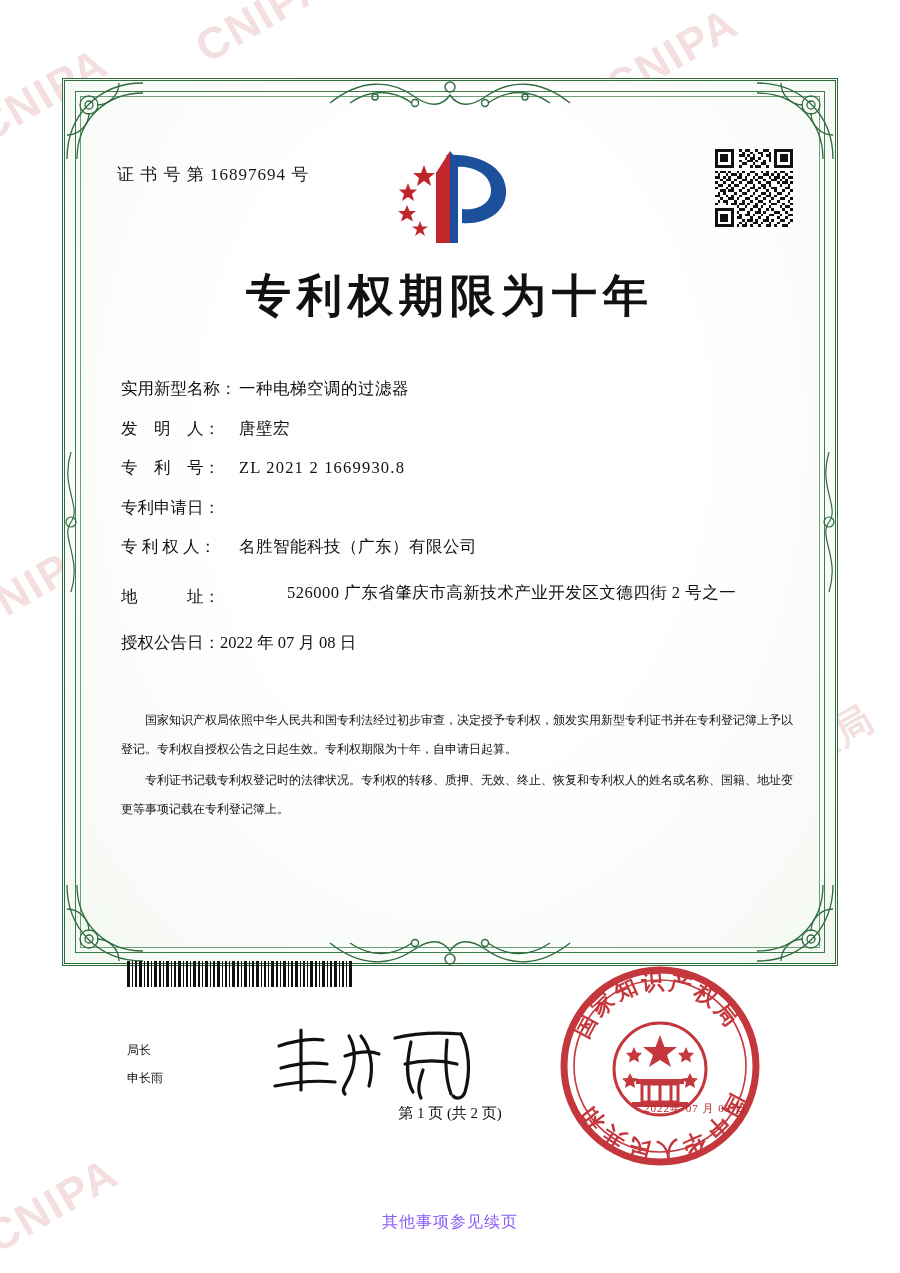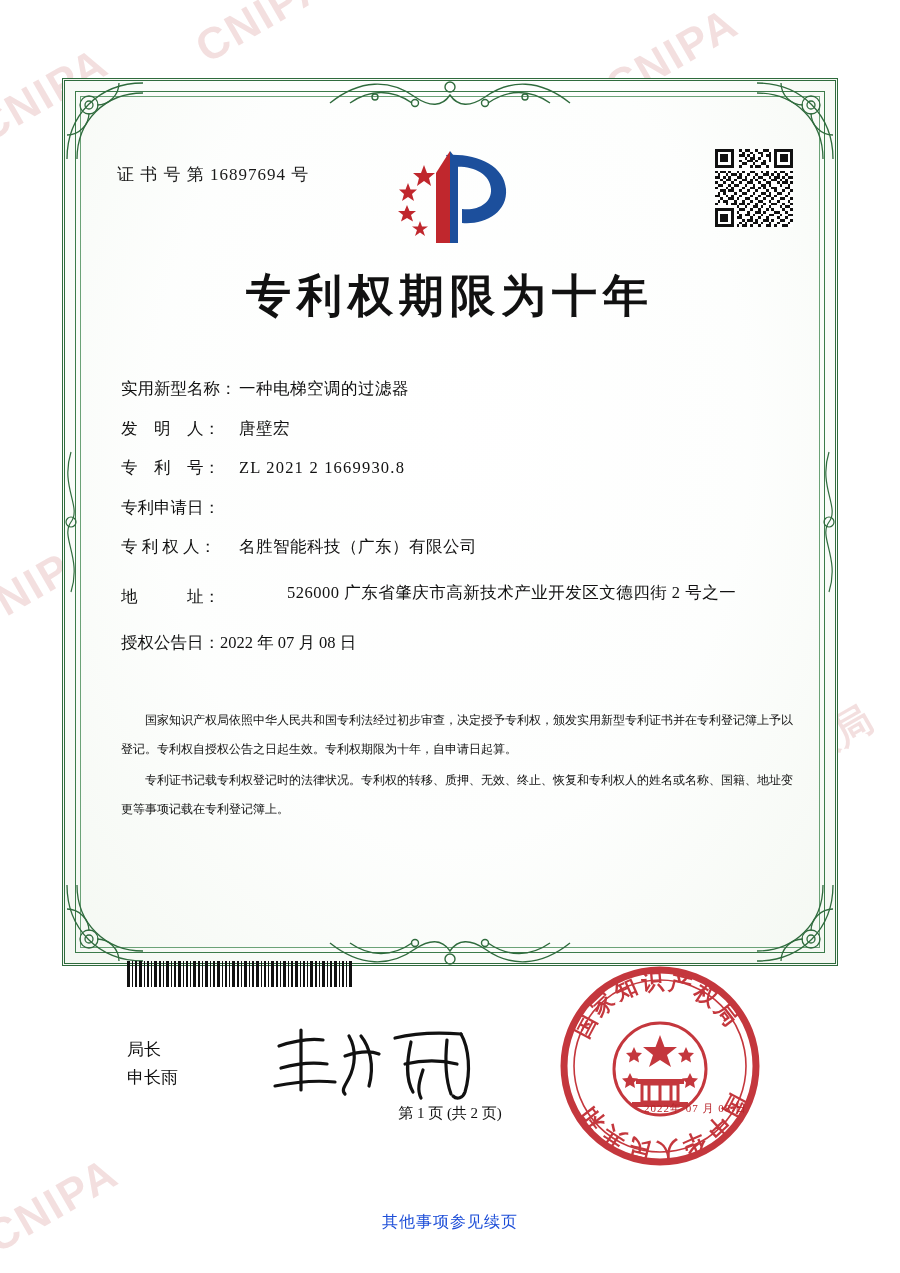--- a/index.html
+++ b/index.html
@@ -176,21 +176,21 @@
     left: 62px;
     top: 880px;
     width: 228px;
     height: 26px;
   }
 
   .signature-block {
     position: absolute;
     left: 62px;
     top: 955px;
-    font-size: 17px;
+    font-size: 12px;
     line-height: 28px;
     color: #111;
   }
   .sign-img {
     position: absolute;
     left: 200px;
     top: 935px;
     width: 220px;
     height: 90px;
   }
@@ -221,21 +221,21 @@
     font-size: 15px;
     color: #111;
   }
 
   .footer-note {
     position: absolute;
     left: 0; right: 0;
     top: 1212px;
     text-align: center;
     font-size: 16px;
-    color: #1d4ed8;
+    color: #8b5cf6;
     z-index: 2;
     letter-spacing: 1px;
   }
 </style>
 </head>
 <body>
 
 <div class="watermark-layer">
   <div class="wm" style="left:-30px; top:70px;">CNIPA</div>
   <div class="wm" style="left:190px; top:-10px;">CNIPA</div>

